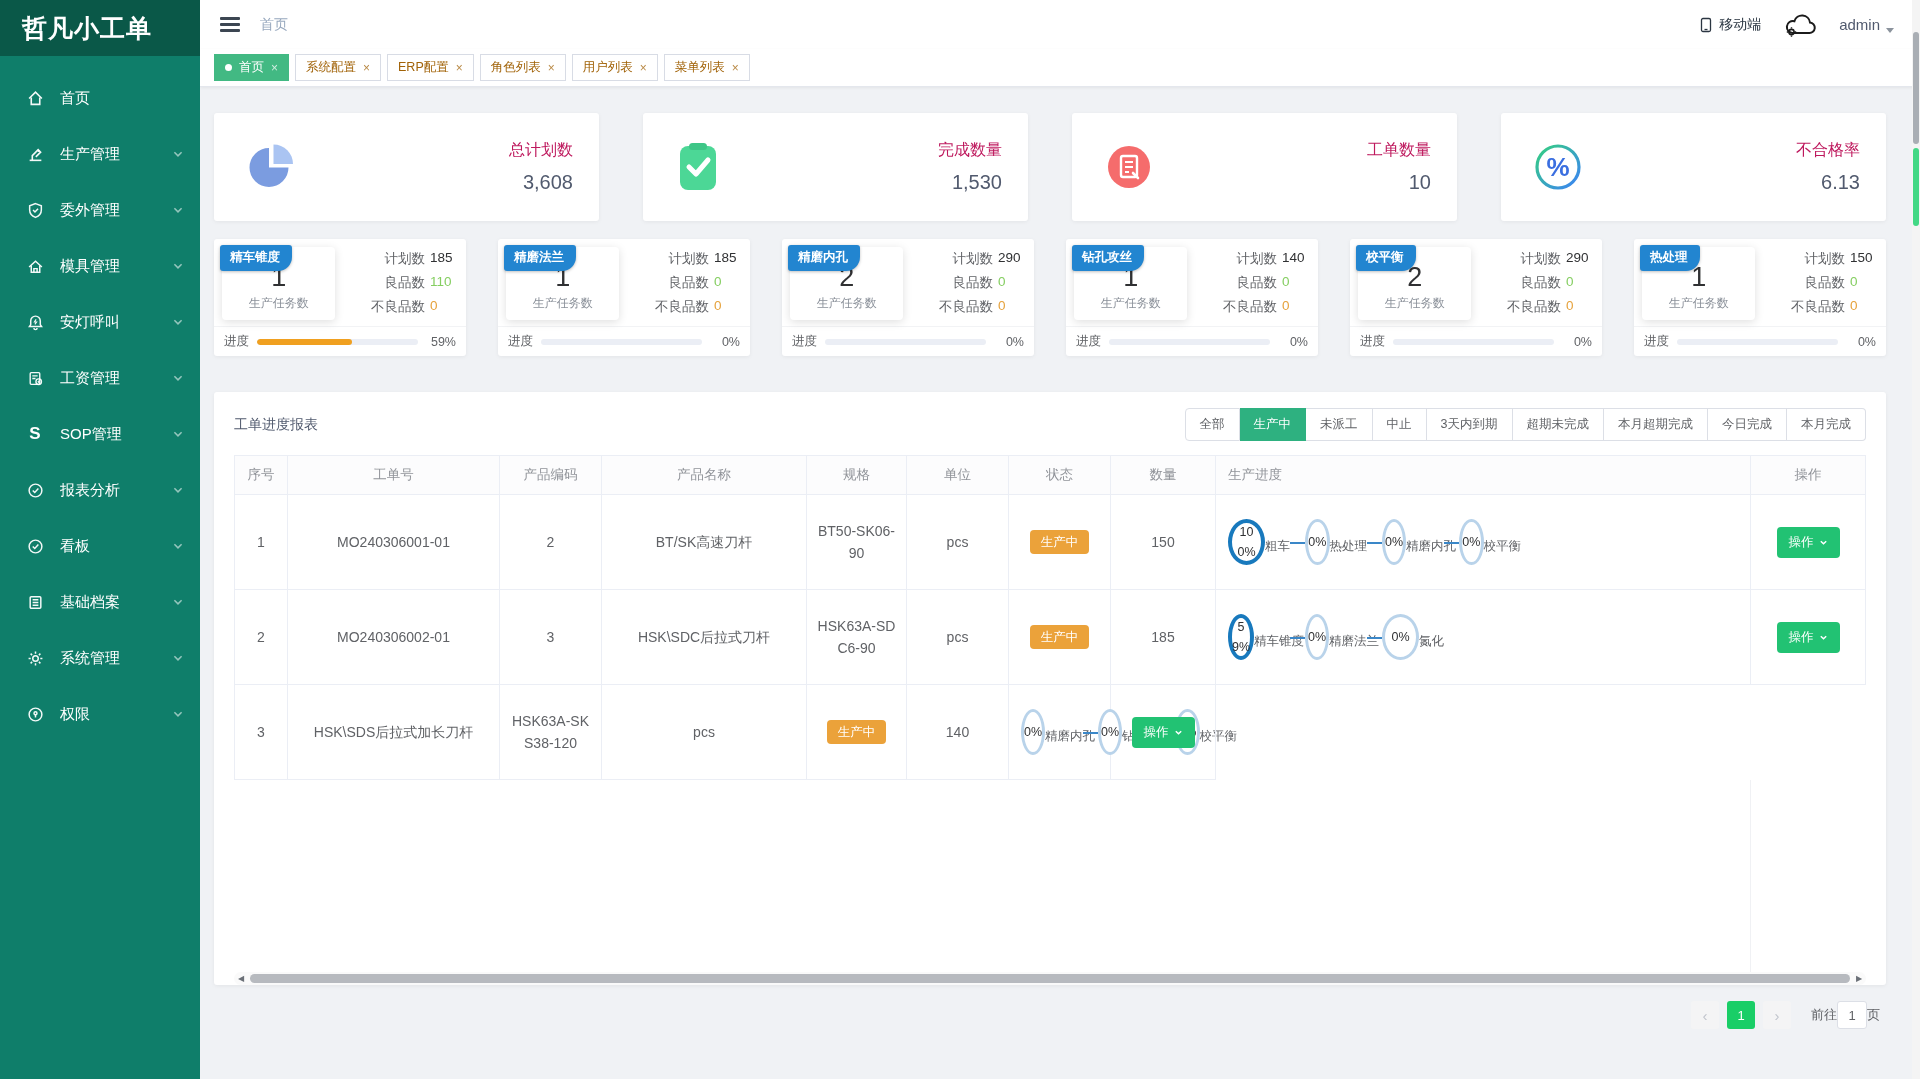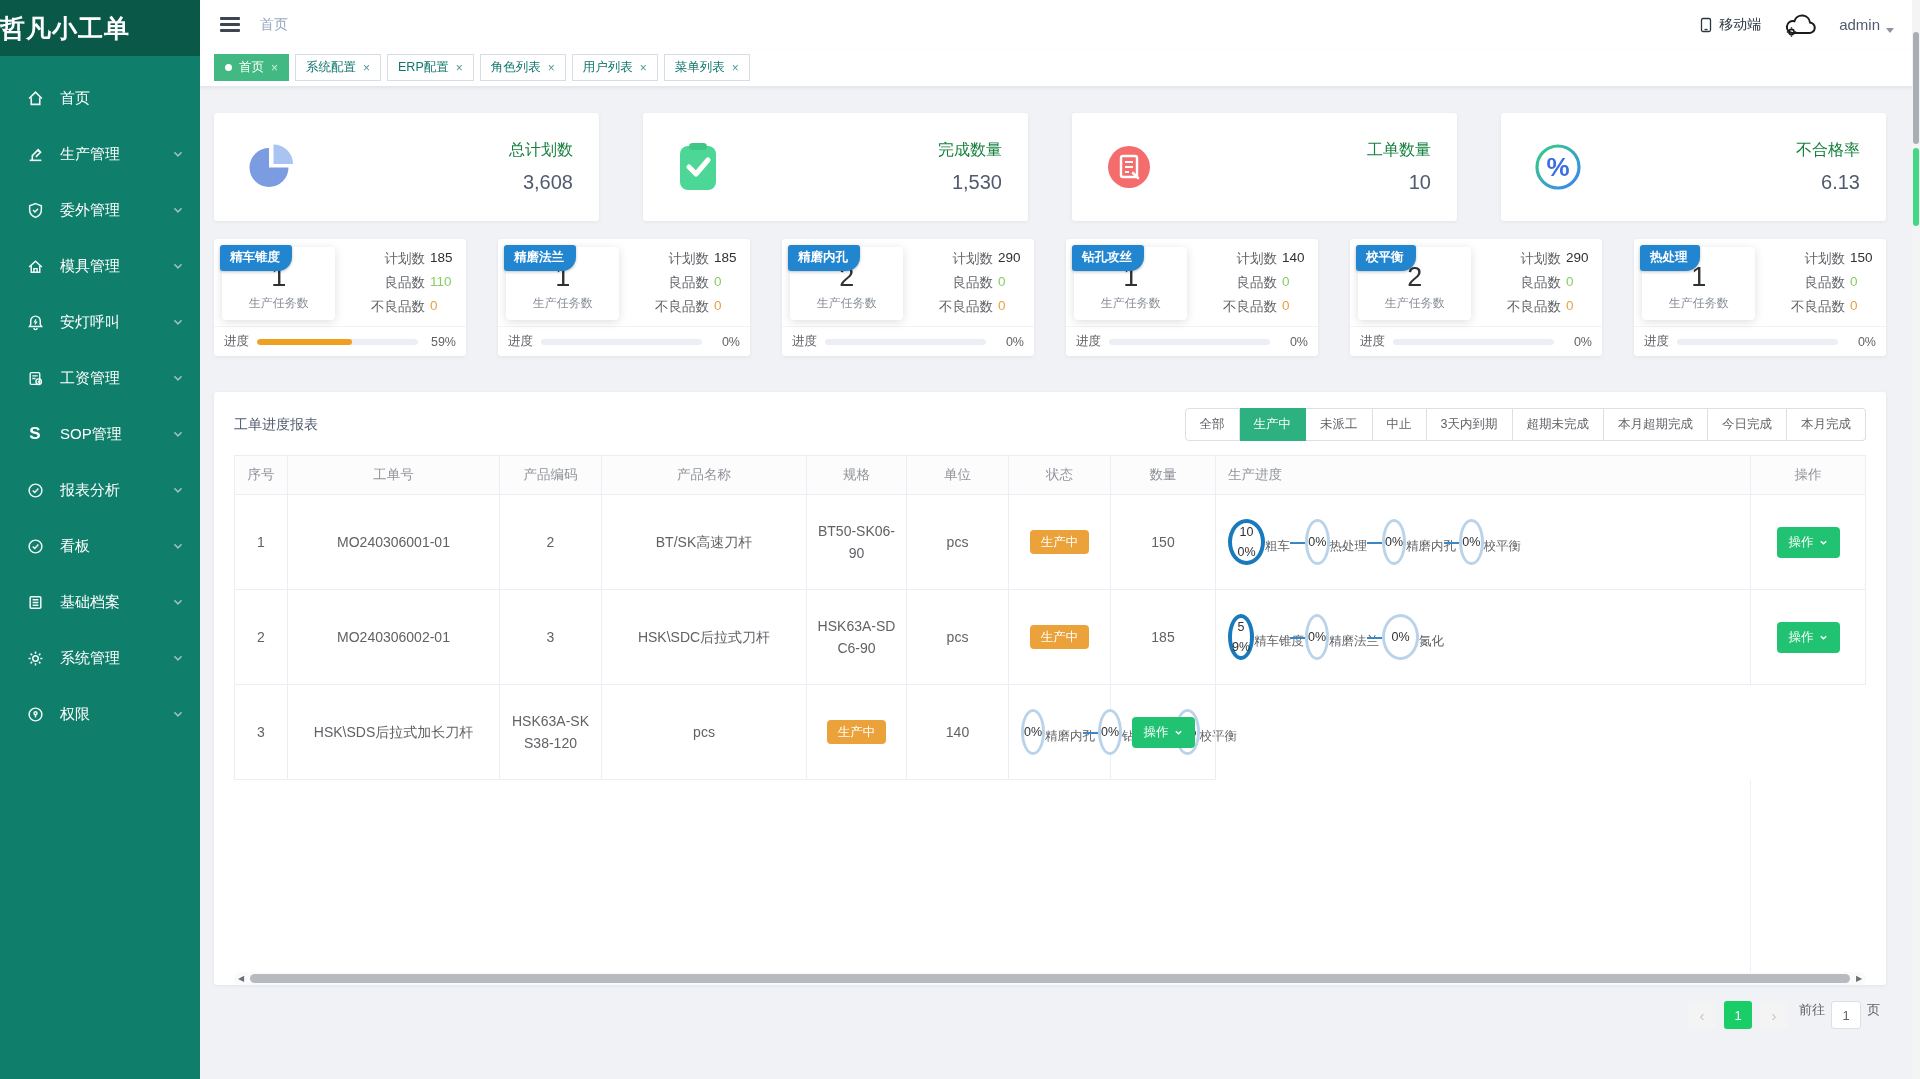--- a/index.html
+++ b/index.html
@@ -1,20 +1,20 @@
 <!DOCTYPE html>
 <html><head>
 <meta charset="utf-8">
 <style>
   * { margin:0; padding:0; box-sizing:border-box; }
   html,body { width:1920px; height:1079px; overflow:hidden; font-family:"Liberation Sans","DejaVu Sans",sans-serif; background:#f0f2f5; }
 
   
   .sidebar { position:fixed; left:0; top:0; bottom:0; width:200px; background:#0f7e6a; z-index:20; }
-  .logo { height:56px; background:#0a5848; color:#fff; font-size:25px; font-weight:bold; display:flex; align-items:center; letter-spacing:1px; }
+  .logo { height:56px; background:#0a5848; color:#fff; font-size:25px; font-weight:bold; display:flex; align-items:center; padding-left:22px; letter-spacing:1px; }
   .menu { padding-top:14px; }
   .menu-item { height:56px; display:flex; align-items:center; padding:0 16px 0 26px; color:#fff; font-size:15px; cursor:pointer; }
   .mi-icon { width:18px; height:18px; margin-right:16px; display:flex; align-items:center; justify-content:center; color:rgba(255,255,255,.95); flex:none; }
   .mi-icon svg { width:17px; height:17px; }
   .mi-label { flex:1; }
   .mi-chevron { width:12px; height:12px; opacity:.55; }
   .s-glyph { font-size:17px; font-weight:bold; color:#fff; }
 
   
   .main { margin-left:200px; height:100%; display:flex; flex-direction:column; }
@@ -23,41 +23,41 @@
   .hamburger div { height:2.5px; background:#3c4652; margin:3.5px 0; border-radius:1px; }
   .breadcrumb { margin-left:20px; font-size:14px; color:#97a8be; }
   .topbar-right { margin-left:auto; display:flex; align-items:center; gap:22px; }
   .mobile-link { display:flex; align-items:center; gap:6px; font-size:14px; color:#2b3642; cursor:pointer; }
   .cloud-wrap { display:flex; align-items:center; cursor:pointer; }
   .user { display:flex; align-items:flex-end; gap:6px; font-size:15px; color:#515a6e; cursor:pointer; }
   .caret { width:0; height:0; border-left:4.5px solid transparent; border-right:4.5px solid transparent; border-top:5.5px solid #8b939d; margin-top:3px; }
 
   
   .tagbar { background:#fff; border-bottom:1px solid #e4e7ed; box-shadow:0 1px 3px rgba(0,0,0,.06); padding:5px 0 5px 14px; display:flex; gap:6px; flex:none; position:relative; z-index:5; }
-  .tag { display:flex; align-items:center; gap:7px; font-size:12.5px; color:#0f766e; background:#fff; border:1px solid #d8dce5; padding:4px 10px; cursor:pointer; height:27px; }
+  .tag { display:flex; align-items:center; gap:7px; font-size:12.5px; color:#a16207; background:#fff; border:1px solid #d8dce5; padding:4px 10px; cursor:pointer; height:27px; }
   .tag .dot { width:7px; height:7px; border-radius:50%; background:#fff; display:none; }
   .tag.active { background:#42b983; border-color:#42b983; color:#fff; }
   .tag.active .dot { display:block; }
   .tag .x { font-size:12px; opacity:.75; line-height:1; }
 
   
   .content { flex:1; padding:26px 34px 0 14px; overflow:hidden; position:relative; }
 
   .period-row { display:flex; justify-content:flex-end; margin-bottom:10px; }
   .period-group { display:flex; }
   .pbtn { font-size:13px; padding:8px 19px; background:#fff; border:1px solid #dcdfe6; border-left-width:0; color:#606266; cursor:pointer; }
   .pbtn:first-child { border-left-width:1px; border-radius:4px 0 0 4px; }
   .pbtn:last-child { border-radius:0 4px 4px 0; color:#1abc9c; }
   .pbtn.active { background:#1abc9c; border-color:#1abc9c; color:#fff; }
 
   
   .stats-row { display:flex; gap:44px; }
   .stat-card { flex:1; height:108px; background:#fff; border-radius:3px; box-shadow:0 1px 4px rgba(0,0,0,.06); display:flex; align-items:center; padding:0 26px 0 30px; }
   .stat-right { margin-left:auto; text-align:right; }
-  .stat-label { font-size:16px; color:#15803d; margin-bottom:10px; }
+  .stat-label { font-size:16px; color:#be185d; margin-bottom:10px; }
   .stat-value { font-size:20px; color:#515a6e; }
 
   
   .proc-row { display:flex; gap:32px; margin-top:18px; }
   .proc-card { flex:1; height:117px; background:#fff; border-radius:3px; box-shadow:0 1px 4px rgba(0,0,0,.06); position:relative; display:flex; flex-direction:column; }
   .proc-top { flex:1; display:flex; }
   .proc-mini { width:45%; margin:8px 0 6px 8px; background:#fff; border-radius:4px; box-shadow:0 2px 10px rgba(0,0,0,.13); position:relative; display:flex; flex-direction:column; align-items:center; justify-content:flex-end; padding-bottom:8px; }
   .proc-badge { position:absolute; top:-2px; left:-2px; background:#2285d0; color:#fff; font-size:12.5px; font-weight:bold; padding:4px 12px 5px 10px; border-radius:3px 3px 14px 3px; box-shadow:0 1px 3px rgba(0,0,0,.25); white-space:nowrap; }
   .proc-num { font-size:27px; color:#303133; line-height:1; margin-bottom:4px; }
   .proc-tasks-label { font-size:12px; color:#8a9099; }
@@ -106,21 +106,21 @@
 
   
   .hscroll { height:13px; background:#fafafa; border-radius:7px; display:flex; align-items:center; margin:0 0 6px 0; }
   .hs-arrow { width:14px; font-size:8px; color:#6b7077; display:flex; align-items:center; justify-content:center; cursor:pointer; }
   .hs-thumb { flex:1; height:9px; background:#b7babf; border-radius:5px; margin:0 2px; cursor:grab; }
 
   
   .pager-row { display:flex; justify-content:flex-end; align-items:center; gap:8px; margin-top:16px; padding-right:6px; }
   .pg-btn { width:28px; height:28px; border-radius:3px; background:#f4f4f5; color:#c0c4cc; display:flex; align-items:center; justify-content:center; font-size:15px; cursor:pointer; }
   .pg-page { width:28px; height:28px; border-radius:3px; background:#19ce67; color:#fff; display:flex; align-items:center; justify-content:center; font-size:13px; cursor:pointer; }
-  .pg-goto { display:flex; align-items:flex-start; gap:6px; font-size:13px; color:#606266; margin-left:3px; }
+  .pg-goto { display:flex; align-items:center; gap:0; font-size:13px; color:#606266; margin-left:12px; }
   .pg-input { width:30px; height:28px; border:1px solid #dcdfe6; border-radius:3px; text-align:center; font-size:13px; color:#606266; outline:none; }
 
   
   .vscroll { position:fixed; right:0; top:0; bottom:0; width:8px; background:#f4f4f4; z-index:30; }
   .vs-thumb-grey { position:absolute; top:32px; right:1px; width:6px; height:112px; background:#a9aeb4; border-radius:3px; }
   .vs-thumb-green { position:absolute; top:148px; right:1px; width:6px; height:78px; background:#42d885; border-radius:3px; }
 </style>
 </head>
 <body>
 

